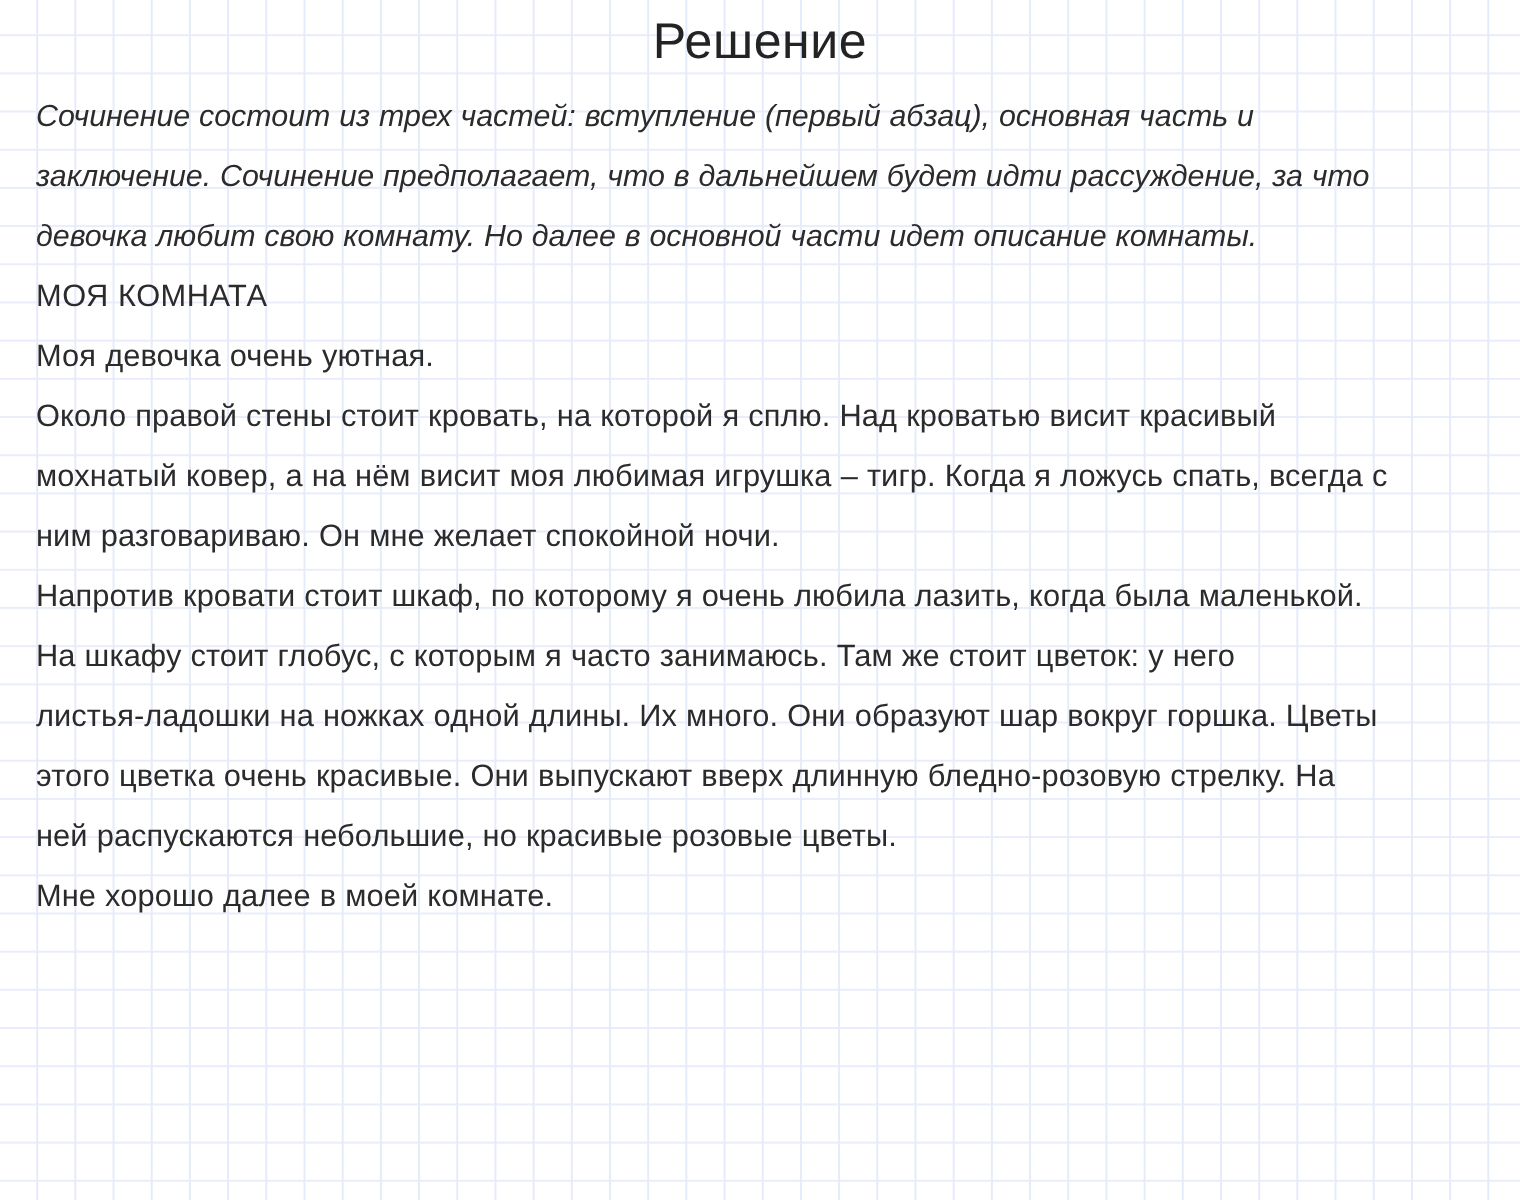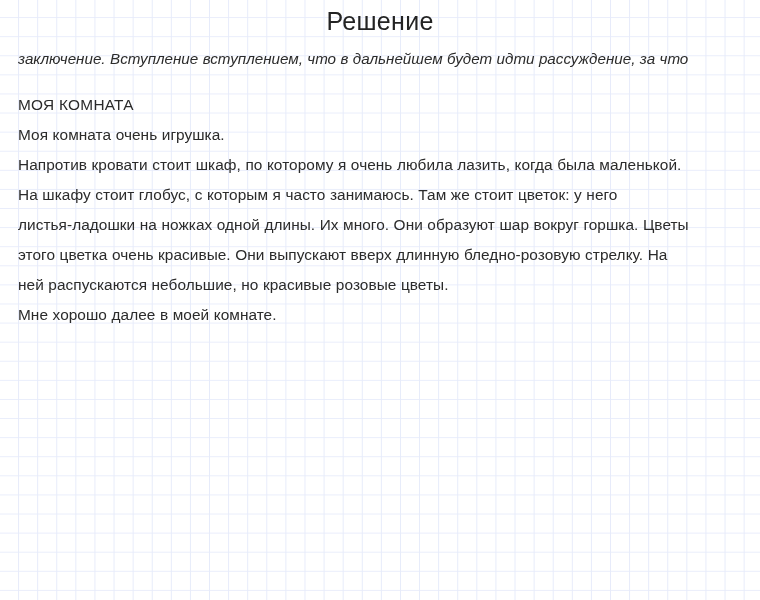--- a/index.html
+++ b/index.html
@@ -59,38 +59,42 @@
   }
 
   .para.italic {
     font-style: italic;
     font-size: 15.2px;
     letter-spacing: 0.0px;
   }
 
   .para.heading {
     letter-spacing: 0.25px;
-    margin-top: 16px;
   }
 </style>
 </head>
 <body>
 
 <div class="page">
 
   <div class="title">Решение</div>
 
   <div class="body-area">
 
-    <div class="para italic">заключение. Вступление вступлением, что в дальнейшем будет идти рассуждение, за что</div>
+    <div class="para italic">Сочинение состоит из трех частей: вступление (первый абзац), основная часть и</div>
+    <div class="para italic">заключение. Сочинение предполагает, что в дальнейшем будет идти рассуждение, за что</div>
+    <div class="para italic">девочка любит свою комнату. Но далее в основной части идет описание комнаты.</div>
 
     <div class="para heading">МОЯ КОМНАТА</div>
 
-    <div class="para">Моя комната очень игрушка.</div>
+    <div class="para">Моя девочка очень уютная.</div>
 
+    <div class="para">Около правой стены стоит кровать, на которой я сплю. Над кроватью висит красивый
+мохнатый ковер, а на нём висит моя любимая игрушка – тигр. Когда я ложусь спать, всегда с
+ним разговариваю. Он мне желает спокойной ночи.</div>
 
     <div class="para">Напротив кровати стоит шкаф, по которому я очень любила лазить, когда была маленькой.
 На шкафу стоит глобус, с которым я часто занимаюсь. Там же стоит цветок: у него
 листья-ладошки на ножках одной длины. Их много. Они образуют шар вокруг горшка. Цветы
 этого цветка очень красивые. Они выпускают вверх длинную бледно-розовую стрелку. На
 ней распускаются небольшие, но красивые розовые цветы.</div>
 
 
     <div class="para">Мне хорошо далее в моей комнате.</div>
 

